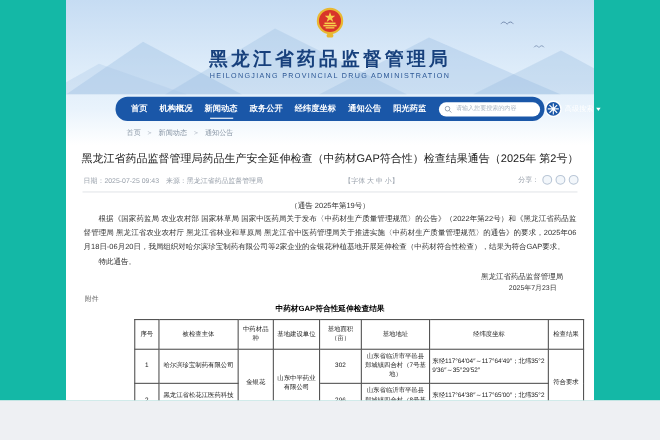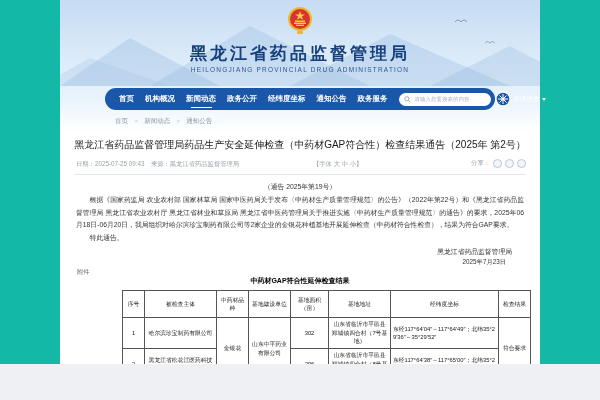--- a/index.html
+++ b/index.html
@@ -101,21 +101,21 @@
       <div class="site-title-en">HEILONGJIANG PROVINCIAL DRUG ADMINISTRATION</div>
     </div>
 
     <div class="navbar">
       <span class="nav-item">首页</span>
       <span class="nav-item">机构概况</span>
       <span class="nav-item active">新闻动态</span>
       <span class="nav-item">政务公开</span>
       <span class="nav-item">经纬度坐标</span>
       <span class="nav-item">通知公告</span>
-      <span class="nav-item">政务服务</span>
+      <span class="nav-item">阳光药监</span>
       <div class="searchbox">
         <svg width="7" height="7" viewBox="0 0 10 10" style="margin-right:2px;flex:0 0 auto;">
           <circle cx="4" cy="4" r="3" stroke="#8f9bab" stroke-width="1.2" fill="none"></circle>
           <line x1="6.3" y1="6.3" x2="9" y2="9" stroke="#8f9bab" stroke-width="1.2"></line>
         </svg>
         <input value="" placeholder="请输入您要搜索的内容" style="">
       </div>
       <svg class="nav-logo" viewBox="0 0 16 16">
         <circle cx="8" cy="8" r="7.6" fill="#fff"></circle>
         <circle cx="8" cy="8" r="6.3" fill="#1a57a8"></circle>

